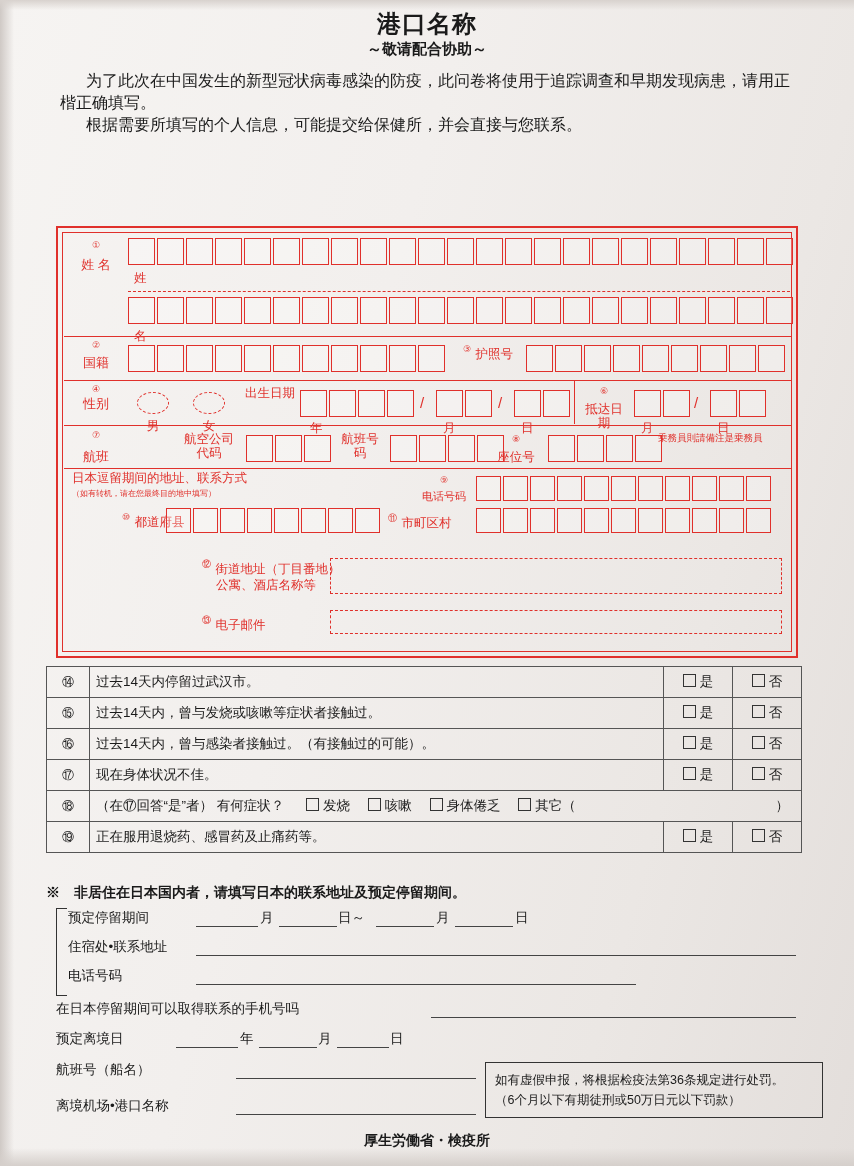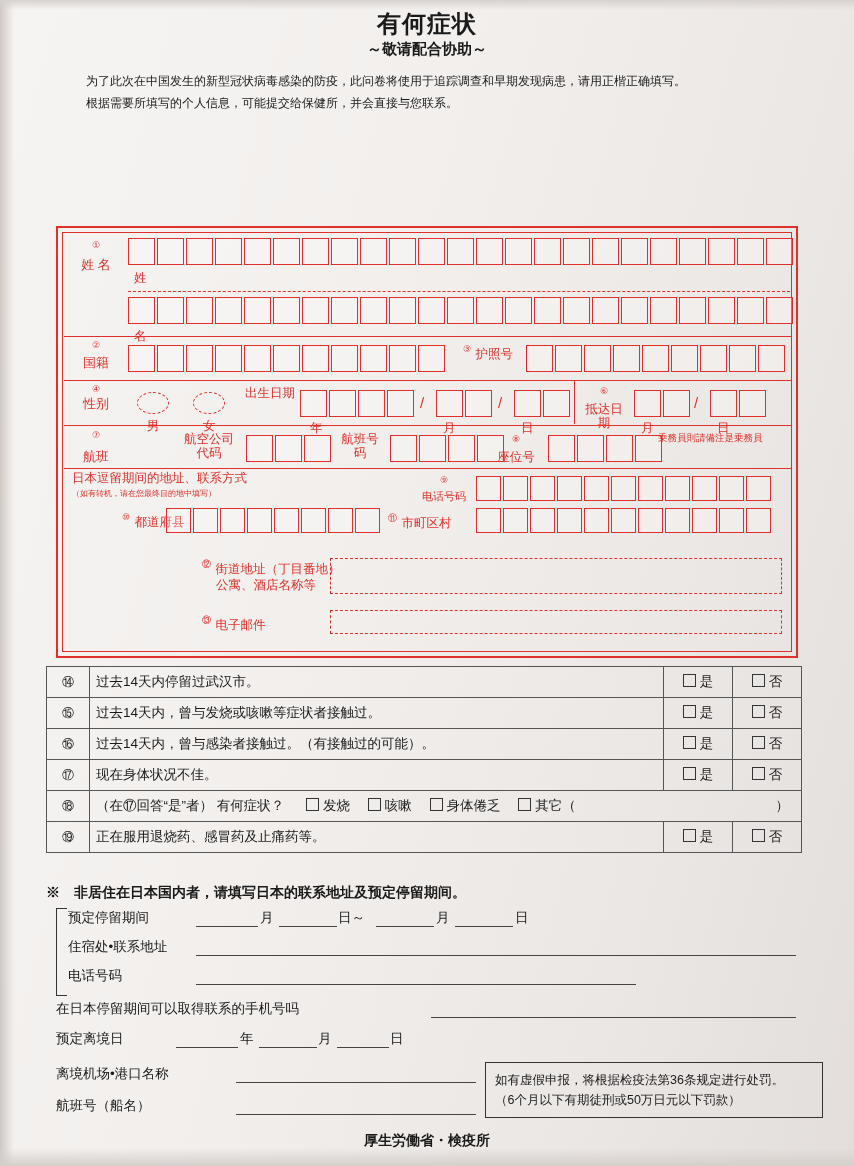--- a/index.html
+++ b/index.html
@@ -21,21 +21,21 @@
   .shadow-top { position:absolute; left:0; top:0; width:100%; height:10px;
     background:linear-gradient(180deg, #d8d2ce 0%, rgba(240,237,234,0) 100%); }
   .shadow-bottom { position:absolute; left:0; bottom:0; width:100%; height:18px;
     background:linear-gradient(0deg, #d5cfcb 0%, rgba(240,237,234,0) 100%); }
 
   
   .title { position:absolute; left:0; top:8px; width:854px; text-align:center;
     font-size:24px; font-weight:bold; letter-spacing:1px; }
   .subtitle { position:absolute; left:0; top:40px; width:854px; text-align:center;
     font-size:15px; font-weight:bold; }
-  .intro { position:absolute; left:60px; top:70px; width:740px; font-size:12px;
+  .intro { position:absolute; left:60px; top:70px; width:740px; font-size:16px;
     line-height:22px; }
   .intro p { margin:0; text-indent:26px; }
 
   
   .q-top {
     position:absolute; left:56px; top:148px; width:742px; height:68px;
     border:2px solid #e0302b; box-sizing:border-box; display:flex;
   }
   .q-top-left { flex:1; padding:7px 0 0 12px; }
   .q-top-left .l1 { font-size:13.5px; }
@@ -86,21 +86,21 @@
   .penalty { position:absolute; left:485px; top:1062px; width:318px;
     border:1px solid #333; padding:7px 9px; font-size:12.5px; line-height:20px; }
   .footer { position:absolute; left:0; top:1132px; width:854px; text-align:center;
     font-size:14px; font-weight:bold; }
 </style>
 </head>
 <body>
 
 <div class="page">
 
-  <div class="title">有何症状</div>
+  <div class="title">港口名称</div>
   <div class="subtitle">～敬请配合协助～</div>
   <div class="intro">
     <p>为了此次在中国发生的新型冠状病毒感染的防疫，此问卷将使用于追踪调查和早期发现病患，请用正楷正确填写。</p>
     <p>根据需要所填写的个人信息，可能提交给保健所，并会直接与您联系。</p>
   </div>
 
 
   <div class="form-block">
 
     <div style="position:absolute;left:4px;top:4px;right:4px;bottom:4px;border:1.2px solid #e0302b;box-sizing:border-box;"></div>
@@ -435,27 +435,27 @@
     </div>
     <div class="brow">
       <span style="position:absolute;left:10px;top:6px;">预定离境日</span>
       <span class="ul" style="position:absolute;left:130px;top:6px;width:62px;height:17px;"></span>
       <span style="position:absolute;left:194px;top:6px;">年</span>
       <span class="ul" style="position:absolute;left:213px;top:6px;width:58px;height:17px;"></span>
       <span style="position:absolute;left:272px;top:6px;">月</span>
       <span class="ul" style="position:absolute;left:291px;top:6px;width:52px;height:17px;"></span>
       <span style="position:absolute;left:344px;top:6px;">日</span>
     </div>
+    <div class="brow" style="height:32px;">
+      <span style="position:absolute;left:10px;top:8px;">航班号（船名）</span>
+      <span class="ul" style="position:absolute;left:190px;top:8px;width:240px;height:17px;"></span>
+    </div>
     <div class="brow" style="height:36px;">
       <span style="position:absolute;left:10px;top:12px;">离境机场•港口名称</span>
       <span class="ul" style="position:absolute;left:190px;top:12px;width:240px;height:17px;"></span>
-    </div>
-    <div class="brow" style="height:32px;">
-      <span style="position:absolute;left:10px;top:8px;">航班号（船名）</span>
-      <span class="ul" style="position:absolute;left:190px;top:8px;width:240px;height:17px;"></span>
     </div>
   </div>
 
   <div class="penalty">
     <div>如有虚假申报，将根据检疫法第36条规定进行处罚。</div>
     <div>（6个月以下有期徒刑或50万日元以下罚款）</div>
   </div>
 
   <div class="footer">厚生労働省・検疫所</div>
 

